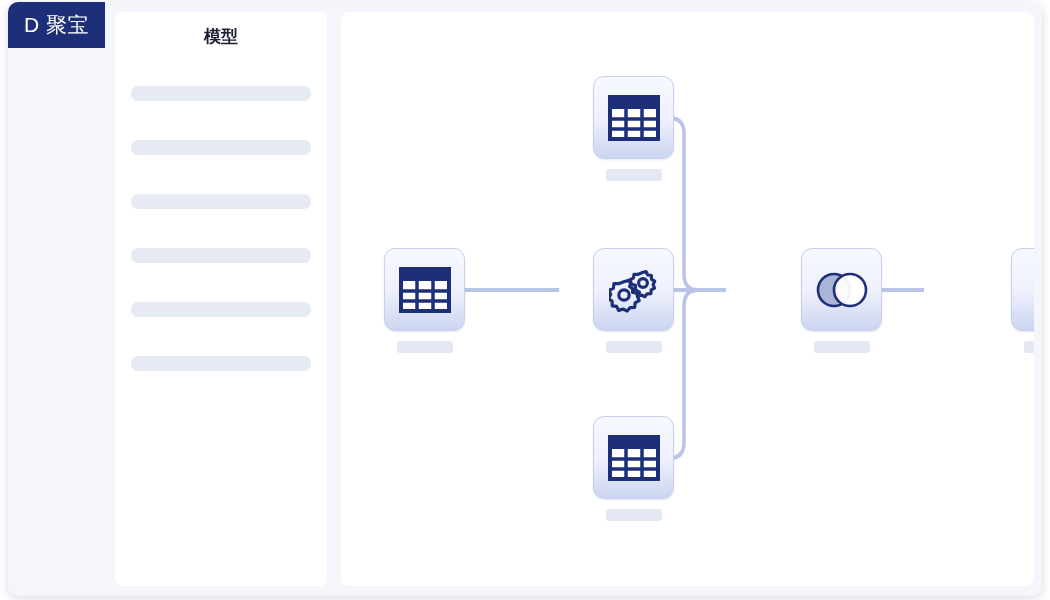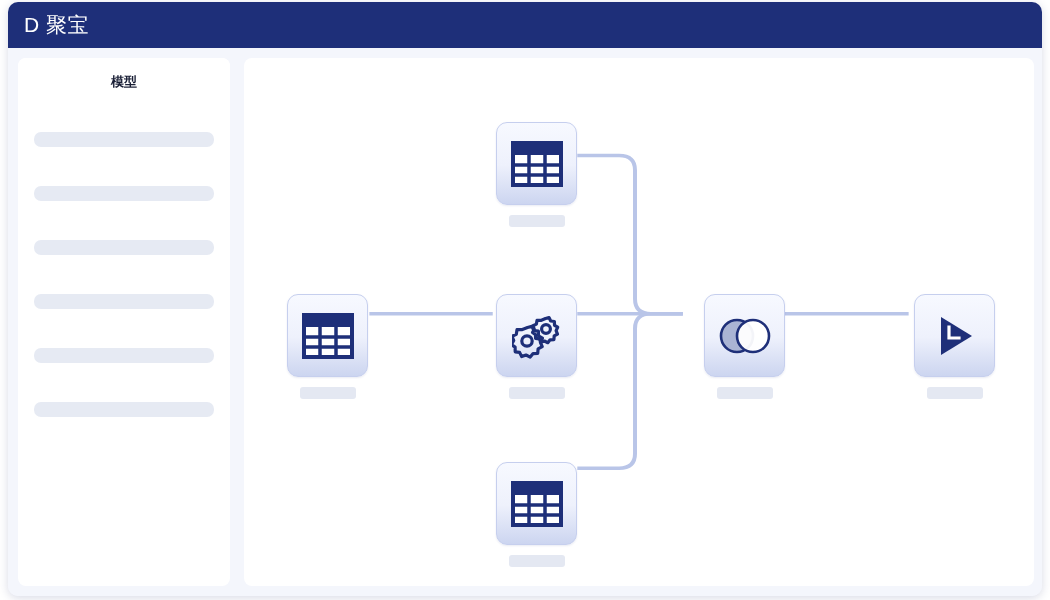--- a/index.html
+++ b/index.html
@@ -19,21 +19,21 @@
     position: absolute;
     left: 8px;
     top: 2px;
     width: 1034px;
     height: 594px;
     border-radius: 10px;
     background: #f4f6fc;
     box-shadow: 0 2px 10px rgba(40, 50, 110, 0.18);
     overflow: hidden;
     display: flex;
-    flex-direction: column;
+    flex-direction: row;
   }
 
   
   #title-bar {
     height: 46px;
     flex: 0 0 46px;
     background: #1e2f79;
     display: flex;
     align-items: center;
     padding: 0 16px;
@@ -70,21 +70,21 @@
   #tab-strip {
     display: flex;
     height: 48px;
     flex: 0 0 48px;
   }
   .tab {
     flex: 1 1 50%;
     display: flex;
     align-items: center;
     justify-content: center;
-    font-size: 13px;
+    font-size: 17px;
     box-sizing: border-box;
   }
   .tab.active {
     background: #ffffff;
     color: #1a1f36;
     font-weight: bold;
   }
   .tab.inactive {
     background: #e8ecf8;
     color: #8e95ab;

